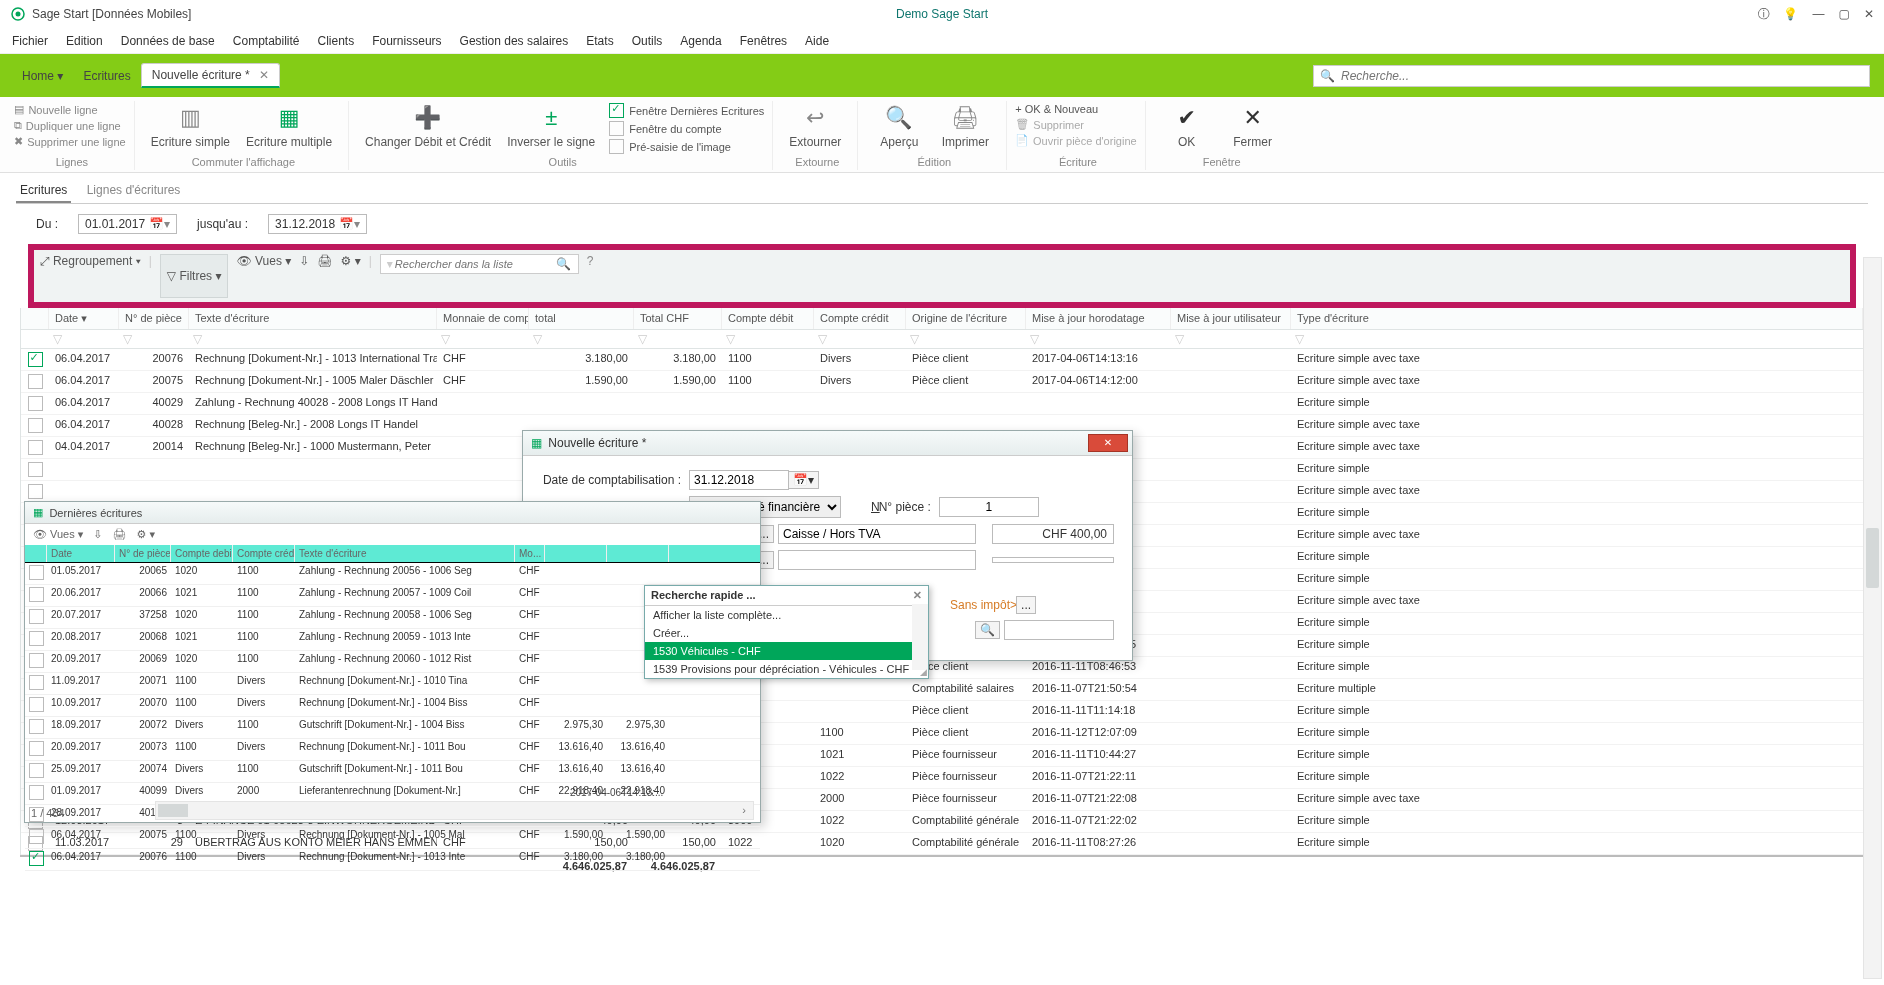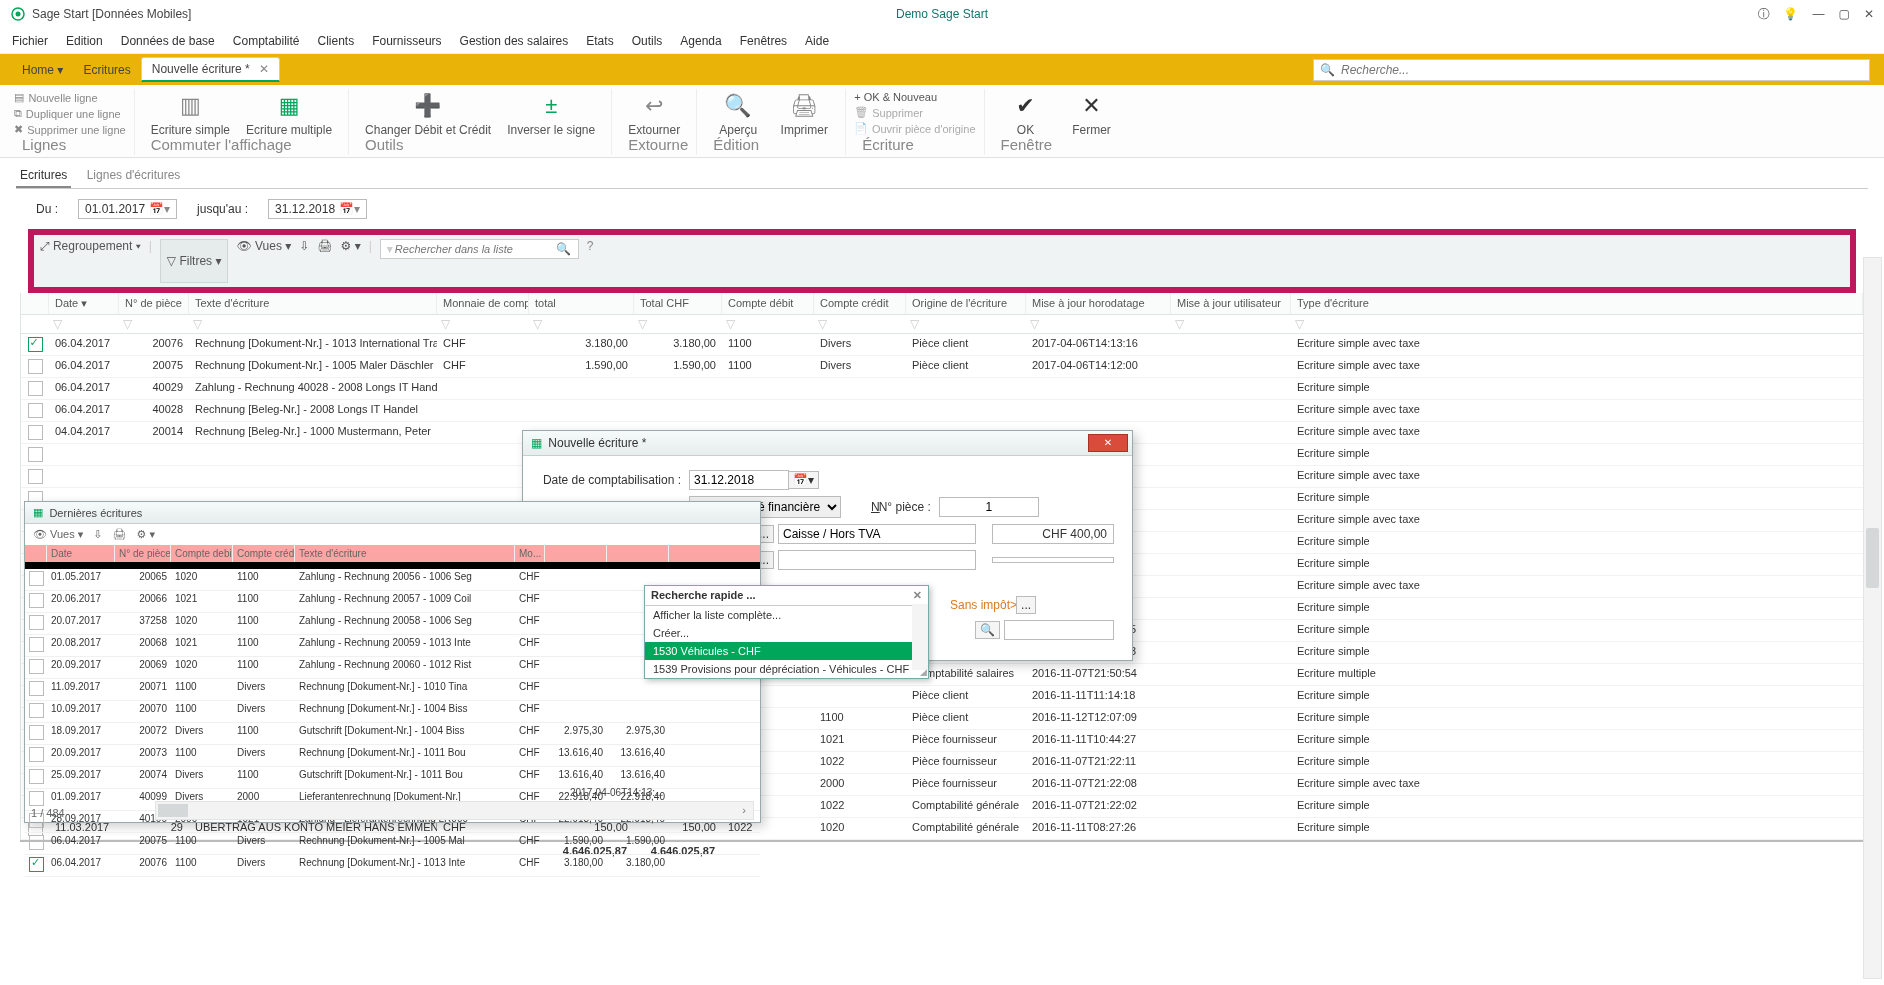--- a/index.html
+++ b/index.html
@@ -3,29 +3,29 @@
 <meta charset="utf-8">
 <style>
 html,body{margin:0;padding:0;font-family:"Segoe UI",Tahoma,sans-serif;font-size:12px;color:#333;background:#fff;width:1884px;height:985px;position:relative;overflow:hidden}
 .topbar{display:flex;align-items:center;padding:6px 10px;position:relative;border-bottom:1px solid #fff}
 .topbar .sage-logo{width:16px;height:16px;margin-right:6px;color:#00a65a}
 .topbar .left-title{color:#444}
 .topbar .center-title{position:absolute;left:50%;transform:translateX(-50%);color:#0f766e}
 .topbar .right-icons{position:absolute;right:10px;display:flex;align-items:center;gap:14px;color:#555}
 .menubar{padding:5px 12px;display:flex;gap:18px;color:#333}
 .menubar span{cursor:default}
-.navrow{display:flex;align-items:center;padding:3px 12px;border-top:1px solid #eee;position:relative;background:#eab308}
+.navrow{display:flex;align-items:center;padding:9px 12px;border-top:1px solid #eee;position:relative;background:#84cc16}
 .navrow .tab{padding:4px 10px;color:#444}
 .navrow .tab.active{border:1px solid #ccc;border-bottom:2px solid #00a65a;border-top-left-radius:3px;border-top-right-radius:3px;background:#fff}
 .navrow .fa-search-box{position:absolute;right:14px;display:flex;align-items:center;border:1px solid #ccc;background:#fff;padding:2px 6px}
 .navrow .fa-search-box input{border:none;outline:none;width:520px;font-style:italic;color:#999;font-size:12px}
 .ribbon{display:flex;background:#fdfdfd;border-bottom:1px solid #e0e0e0;padding:4px 6px 2px 6px;gap:0}
 .ribbon .group{position:relative;padding:2px 8px 16px 8px;border-right:1px solid #eee;display:flex;align-items:flex-start}
 .ribbon .group:last-child{border-right:none}
-.ribbon .group-label{position:absolute;bottom:2px;left:16px;right:0;text-align:left;font-size:15px;color:#888}
+.ribbon .group-label{position:absolute;bottom:2px;left:4px;right:0;text-align:center;font-size:11px;color:#888}
 .ribbon .stack{display:flex;flex-direction:column;gap:3px;font-size:11px;color:#888}
 .ribbon .stack .item{display:flex;align-items:center;gap:4px}
 .ribbon .big-btn{display:flex;flex-direction:column;align-items:center;gap:4px;padding:2px 8px;text-align:center;color:#555;min-width:50px}
 .ribbon .big-btn .icon{font-size:22px;color:#888}
 .ribbon .big-btn .icon.green{color:#00a65a}
 .ribbon .chk{display:flex;align-items:center;gap:5px;font-size:11px;color:#555}
 .subtabs{padding:6px 12px 0 16px}
 .subtabs .t{display:inline-block;padding:4px 4px;margin-right:8px;color:#888}
 .subtabs .t.active{color:#333;border-bottom:2px solid #888}
 .subtabs-line{border-bottom:1px solid #ccc;margin:0 16px}
@@ -75,21 +75,21 @@
 .dropdown .close{color:#888}
 .dropdown .item{padding:3px 8px}
 .dropdown .item.sel{background:#00a65a;color:#fff}
 .dropdown .drop-scroll{position:absolute;right:0;top:18px;bottom:8px;width:16px;background:#f4f4f4}
 .dropdown .resize{position:absolute;right:1px;bottom:1px;color:#aaa;font-size:9px}
 
 .sidepanel{position:absolute;top:501px;left:24px;width:735px;height:320px;background:#fff;border:1px solid #9aa;box-shadow:4px 4px 10px rgba(0,0,0,0.18);font-size:11px;z-index:5}
 .sidepanel .titlebar{display:flex;align-items:center;background:linear-gradient(#f6fafa,#e6eded);padding:4px 8px;border-bottom:1px solid #ccc;color:#444}
 .sidepanel .tb2{padding:4px 8px;color:#666;display:flex;align-items:center;gap:10px}
 .sidepanel .gridhdr,.sidepanel .grow{display:grid;grid-template-columns:22px 68px 56px 62px 62px 220px 30px 62px 62px}
-.sidepanel .gridhdr{background:#fca5a5;border-bottom:7px solid #000000;color:#666}
+.sidepanel .gridhdr{background:#5eead4;border-bottom:1px solid #000000;color:#666}
 .sidepanel .gridhdr>div{padding:3px 4px;border-right:1px solid #eee;font-size:10px;white-space:nowrap;overflow:hidden}
 .sidepanel .grow{border-bottom:1px solid #f0f0f0}
 .sidepanel .grow>div{padding:2px 4px;font-size:10px;white-space:nowrap;overflow:hidden}
 .sidepanel .grow .num{text-align:right}
 .sidepanel .status{position:absolute;bottom:3px;left:6px;color:#666}
 .sidepanel .hscroll{position:absolute;bottom:2px;left:130px;right:6px;height:17px;background:#f3f3f3;border:1px solid #e4e4e4}
 .sidepanel .hscroll .thumb{position:absolute;left:2px;top:2px;bottom:2px;width:30px;background:#d4d8d8}
 .sidepanel .hscroll .rarr{position:absolute;right:2px;top:2px;bottom:2px;width:14px;text-align:center;color:#777}
 .grey{color:#aaa}
 svg.ico{vertical-align:middle}
@@ -170,20 +170,34 @@
   </div>
   <div class="group">
     <div class="big-btn">
         <span class="icon green">➕</span>
         <span>Changer Débit et Crédit</span>
       </div>
     <div class="big-btn">
         <span class="icon green">±</span>
         <span>Inverser le signe</span>
       </div>
+    <div class="stack" style="margin-left:6px">
+      <label class="chk">
+          <span class="chkbox checked"></span>
+          <span>Fenêtre Dernières Ecritures</span>
+        </label>
+      <label class="chk">
+          <span class="chkbox"></span>
+          <span>Fenêtre du compte</span>
+        </label>
+      <label class="chk">
+          <span class="chkbox"></span>
+          <span>Pré-saisie de l'image</span>
+        </label>
+    </div>
     <div class="group-label">Outils</div>
   </div>
   <div class="group">
     <div class="big-btn grey">
         <span class="icon">↩</span>
         <span>Extourner</span>
       </div>
     <div class="group-label">Extourne</div>
   </div>
   <div class="group">

